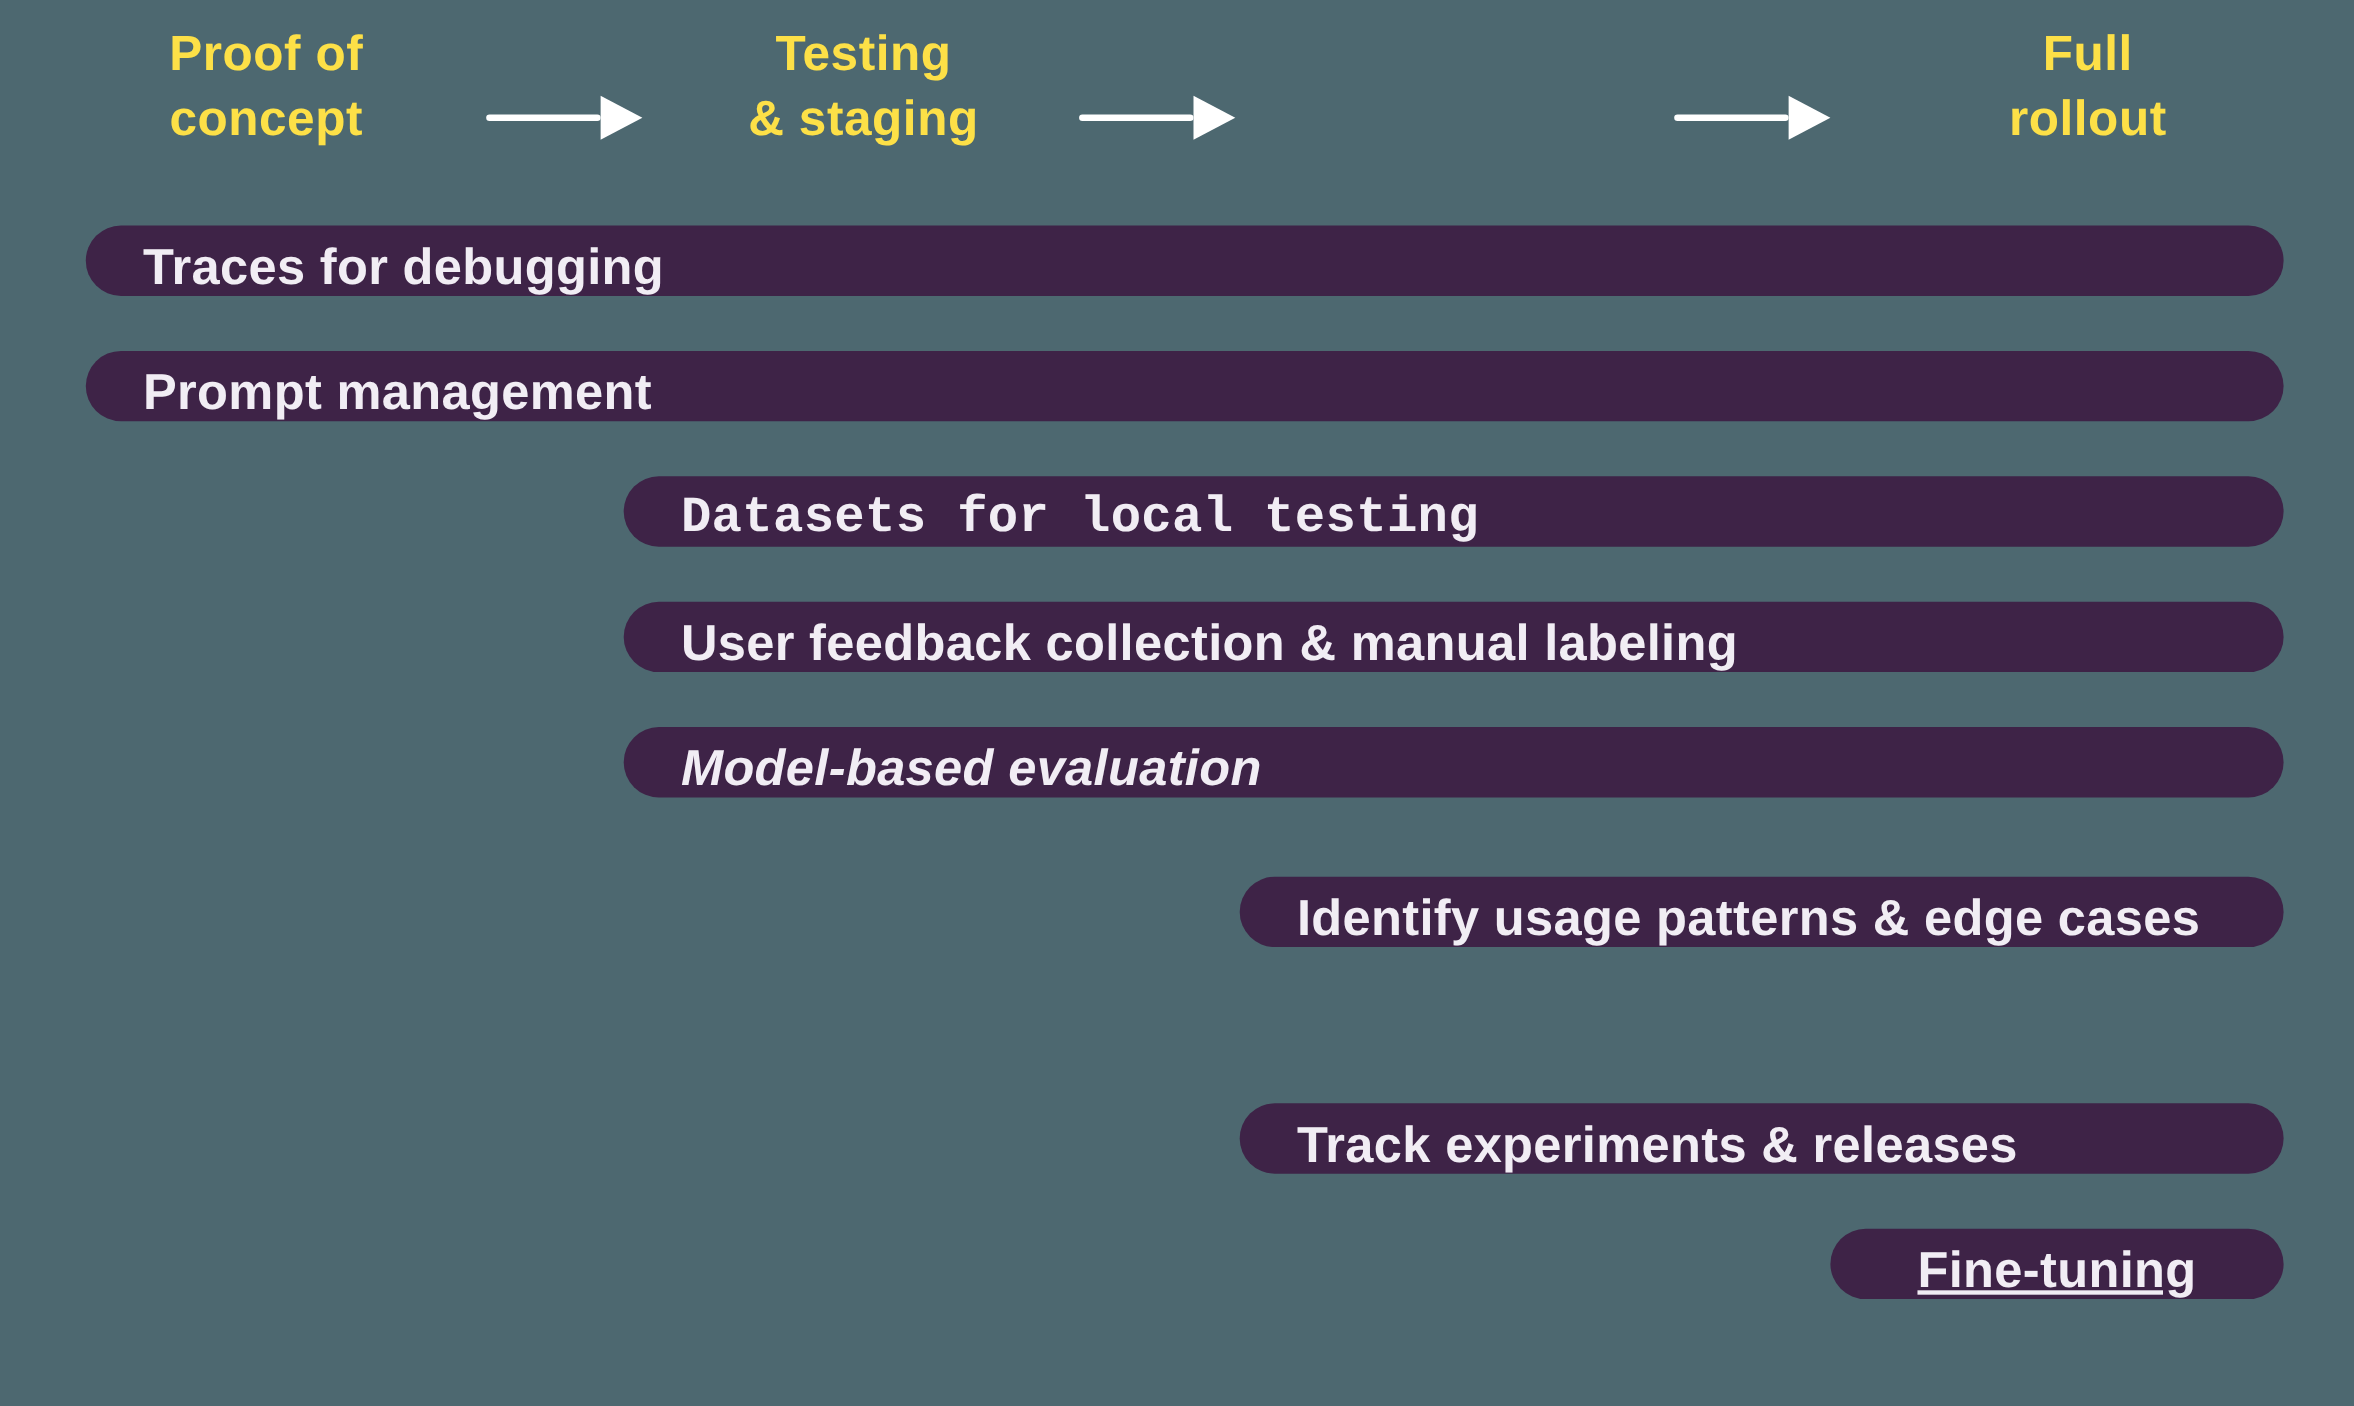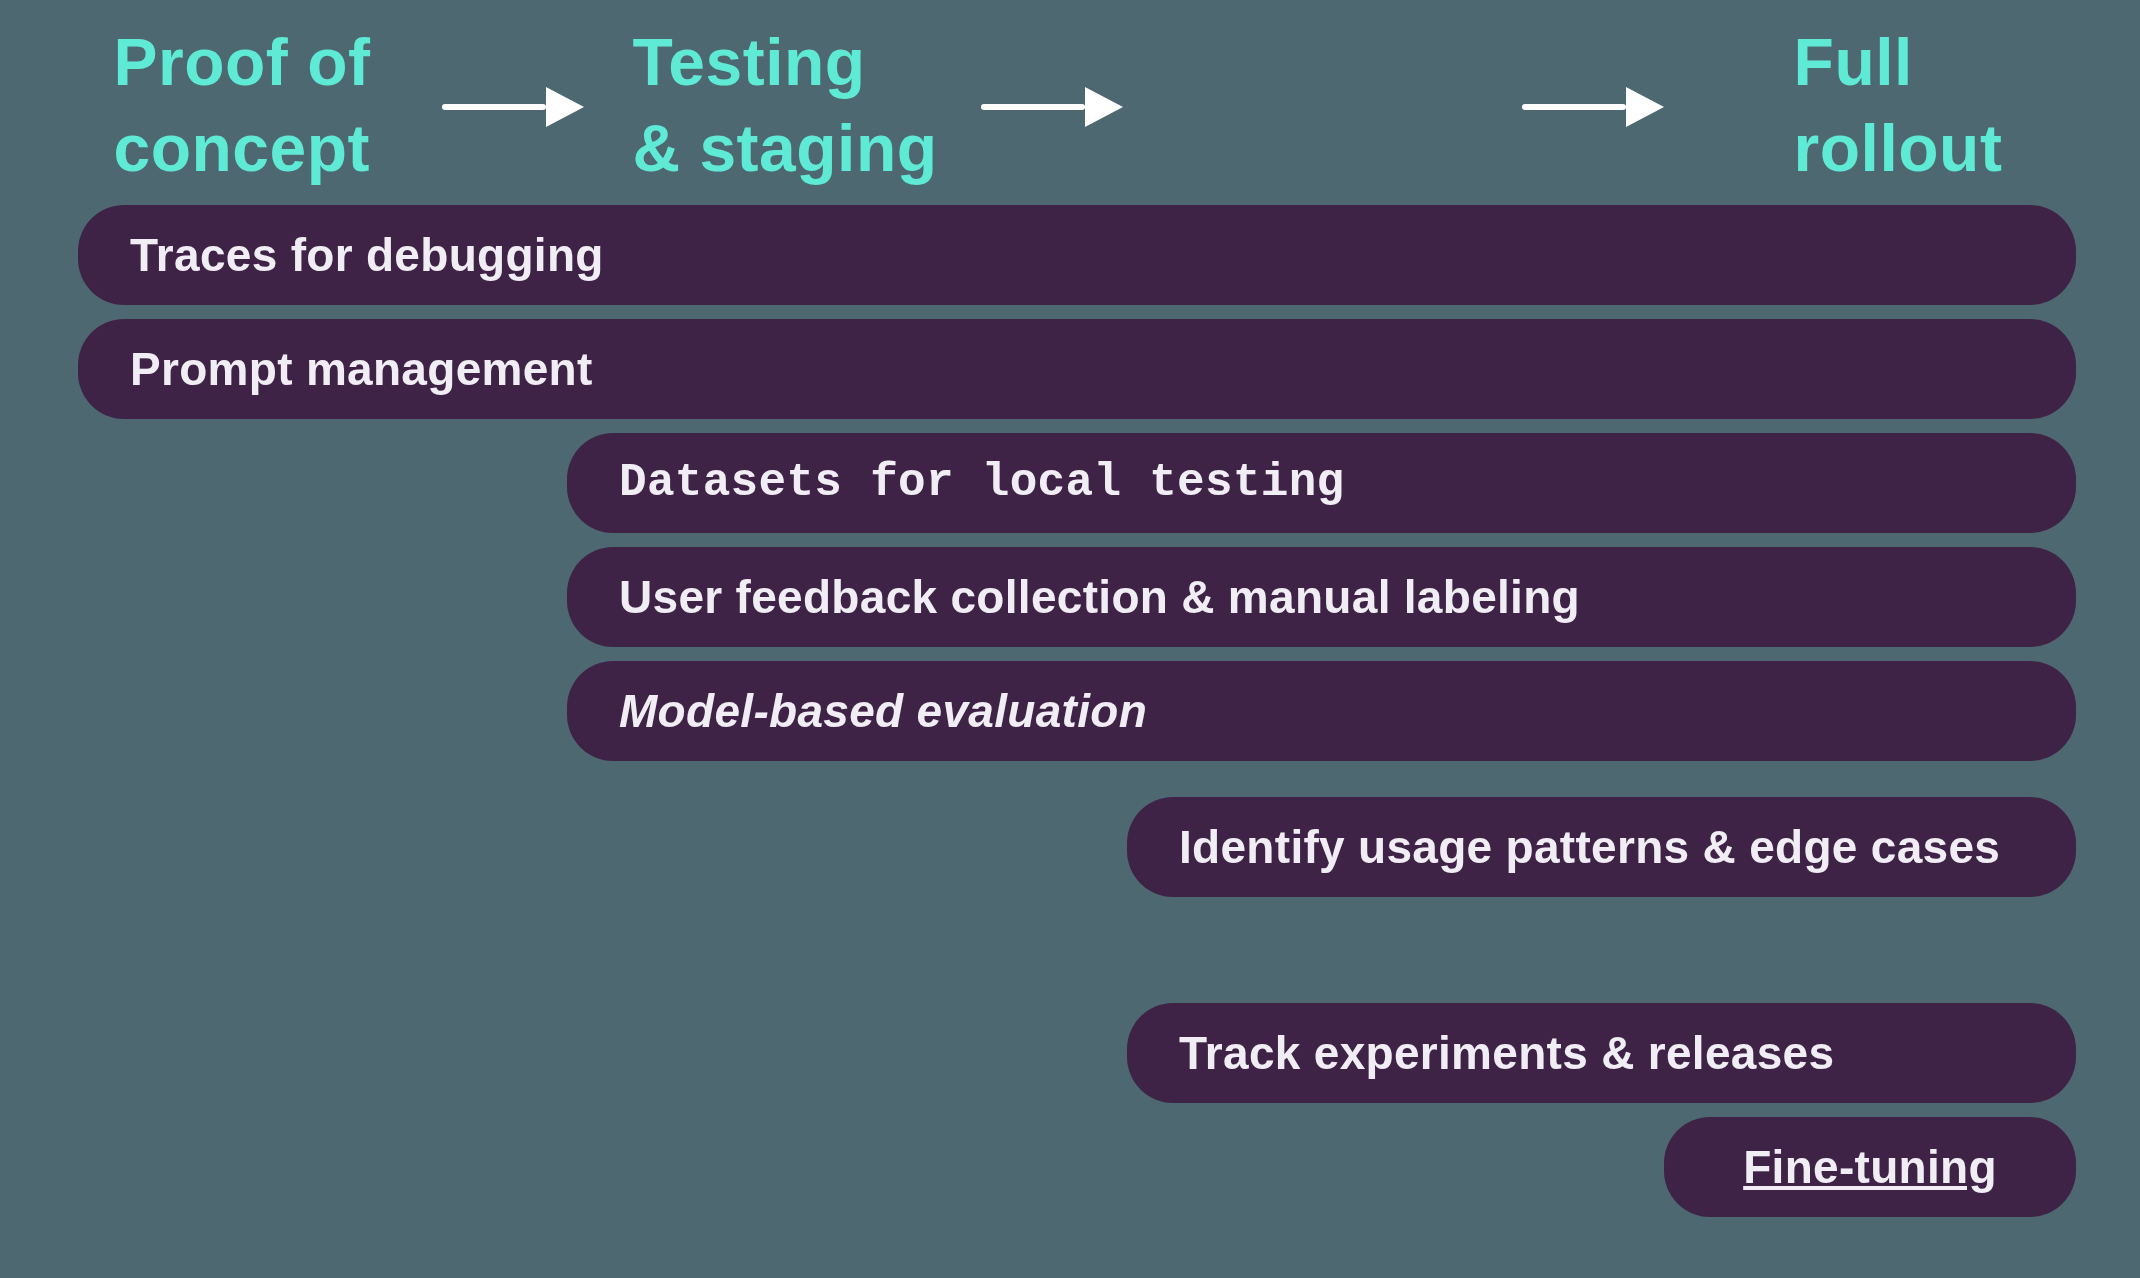--- a/index.html
+++ b/index.html
@@ -14,23 +14,23 @@
     height: 1278px;
     background: #4d6870;
     overflow: hidden;
   }
 
   
   .stage {
     position: absolute;
     top: 20px;
     transform: translateX(-50%);
-    text-align: left;
-    color: #5eead4;
-    font-size: 66px;
+    text-align: center;
+    color: #fde047;
+    font-size: 45px;
     font-weight: 700;
     line-height: 1.3;
     white-space: pre-line;
     letter-spacing: 0.5px;
   }
   .stage-1 { left: 242px; }
   .stage-2 { left: 785px; }
   .stage-3 { left: 1322px; }
   .stage-4 { left: 1898px; }
 
@@ -56,26 +56,26 @@
     height: 0;
     border-top: 20px solid transparent;
     border-bottom: 20px solid transparent;
     border-left: 38px solid #ffffff;
   }
 
   
   .bar {
     position: absolute;
     right: 64px;
-    height: 100px;
+    height: 64px;
     border-radius: 46px;
     background: #3e2347;
     color: #f1edf4;
     display: flex;
-    align-items: center;
+    align-items: flex-end;
     padding-left: 52px;
     box-sizing: border-box;
     font-size: 46px;
     font-weight: 700;
     letter-spacing: 0.3px;
   }
   .bar.centered {
     justify-content: center;
     padding-left: 0;
   }

